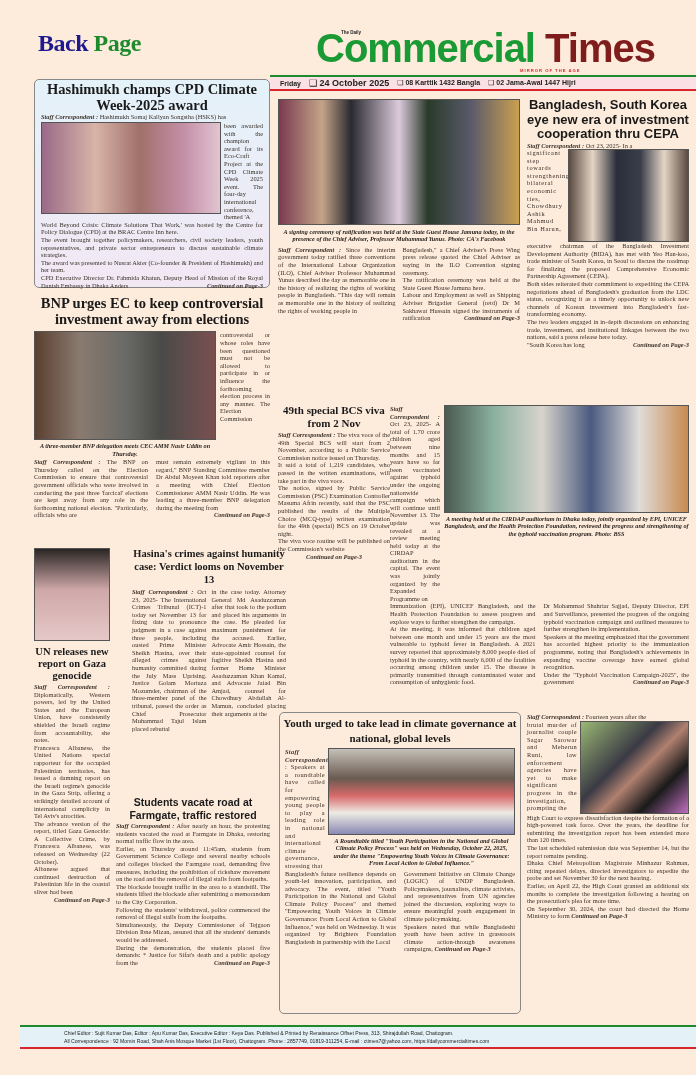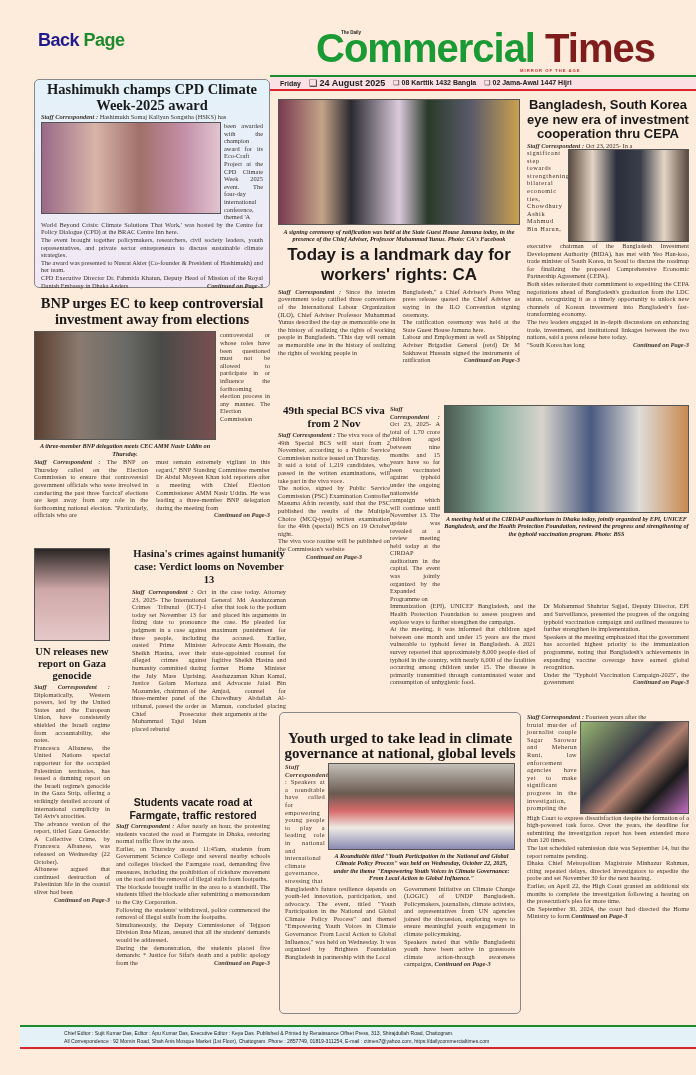--- a/index.html
+++ b/index.html
@@ -4,21 +4,21 @@
 <style>
 *{box-sizing:border-box;margin:0;padding:0}
 html,body{width:696px;height:1075px;background:#fdebdc;overflow:hidden}
 body{position:relative;font-family:"Liberation Serif","DejaVu Serif",serif;color:#2a2520}
 .abs{position:absolute}
 p,.txt{font-size:6.4px;line-height:7.6px;text-align:justify;color:#3a322a}
 .by{font-style:italic;font-weight:bold}
 .cont{font-style:italic;font-weight:bold;float:right}
 .cap{font-style:italic;font-weight:bold;font-size:6.2px;line-height:7.4px;text-align:center;color:#2a2520}
 h2{font-family:"Liberation Serif","DejaVu Serif",serif;font-weight:bold;text-align:center;color:#1a1a1a;line-height:1.12}
-.backpage{left:38px;top:30px;font-family:Liberation Sans, sans-serif;font-weight:bold;font-size:18px;letter-spacing:-0.5px}
+.backpage{left:38px;top:30px;font-family:Liberation Serif, serif;font-weight:bold;font-size:24px;letter-spacing:-0.5px}
 .backpage .b{color:#1f1a8c}.backpage .p{color:#1e8a2e}
 .masthead{left:316px;top:28px;font-family:"Liberation Sans","DejaVu Sans",sans-serif;font-weight:bold;font-size:40px;letter-spacing:-1px;line-height:40px}
 .masthead .c{color:#1a9a34}.masthead .t{color:#7f1d1d}
 .thedaily{left:341px;top:30px;font-family:"Liberation Sans",sans-serif;font-size:4.5px;font-weight:bold;color:#222}
 .mirror{left:520px;top:68px;font-family:"Liberation Sans",sans-serif;font-size:4.2px;font-weight:bold;color:#d8262c;letter-spacing:1px}
 .dateline{left:270px;top:75px;width:426px;height:16px;background:#fbe0e6;border-top:2px solid #1e8a2e;border-bottom:2px solid #d8262c;font-family:"Liberation Sans","DejaVu Sans",sans-serif;font-weight:bold;font-size:7px;color:#222;padding:2px 10px;display:flex;gap:8px;align-items:center}
 .dateline .d{font-size:9px}
 .box1{left:34px;top:79px;width:236px;height:209px;border:1px solid #888;border-radius:5px;background:linear-gradient(180deg,#e4f2fa 0%,#f2e8f4 100%)}
 .box2{left:279px;top:712px;width:242px;height:302px;border:1px solid #888;border-radius:5px;background:#fdebdc}
 .footer{left:20px;top:1025px;width:676px;height:24px;background:#e4f1f7;border-top:2px solid #1e8a2e;border-bottom:2px solid #d8262c;font-family:"Liberation Sans","DejaVu Sans",sans-serif;font-size:5.1px;line-height:8px;color:#222;padding:2px 0 0 44px}
@@ -26,21 +26,21 @@
 </style>
 </head>
 <body>
 
 <div class="abs backpage"><span class="b">Back</span> <span class="p">Page</span></div>
 <div class="abs thedaily">The Daily</div>
 <div class="abs masthead"><span class="c">Commercial</span> <span class="t">Times</span></div>
 <div class="abs mirror">MIRROR OF THE AGE</div>
 <div class="abs dateline">
   <span>Friday</span>
-  <span class="d"><span>❑</span> <span>24 August 2025</span></span>
+  <span class="d"><span>❑</span> <span>24 October 2025</span></span>
   <span><span>❑</span> <span>08 Karttik 1432 Bangla</span></span>
   <span><span>❑</span> <span>02 Jama-Awal 1447 Hijri</span></span>
 </div>
 
 <div class="abs box1">
   <h2 style="font-size:14.5px;margin-top:1px">Hashimukh champs CPD Climate Week-2025 award</h2>
   <div style="padding:0 6px">
     <p><span class="by">Staff Correspondent :</span> <span>Hashimukh Somaj Kallyan Songstha (HSKS) has</span></p>
     <div style="display:flex;gap:3px;margin-top:1px">
       <div class="ph" style="width:180px;height:92px;border:1px solid #555;background:linear-gradient(90deg,#9a6a88,#d8b4a8 30%,#a0706a 55%,#c490a8 80%,#e2c4d0)"></div>
@@ -94,21 +94,20 @@
   <p>Earlier, on Thursday around 11:45am, students from Government Science College and several nearby schools and colleges blocked the Farmgate road, demanding five measures, including the prohibition of rickshaw movement on the road and the removal of illegal stalls from footpaths.</p>
   <p>The blockade brought traffic in the area to a standstill. The students lifted the blockade after submitting a memorandum to the City Corporation.</p>
   <p>Following the students' withdrawal, police commenced the removal of illegal stalls from the footpaths.</p>
   <p>Simultaneously, the Deputy Commissioner of Tejgaon Division Ibne Mizan, assured that all the students' demands would be addressed.</p>
   <p><span>During the demonstration, the students placed five demands: * Justice for Sifat's death and a public apology from the</span> <span class="cont">Continued on Page-3</span></p>
 </div>
 
 <div class="abs" style="left:278px;top:99px;width:242px">
   <div style="height:126px;border:1px solid #555;background:linear-gradient(90deg,#7a3a50,#c4a488 18%,#2a2a30 30%,#dccadc 50%,#2a3a2a 62%,#5a5a6a 80%,#caa050)"></div>
   <div class="cap" style="margin-top:3px">A signing ceremony of ratification was held at the State Guest House Jamuna today, in the presence of the Chief Adviser, Professor Muhammad Yunus. Photo: CA's Facebook</div>
-  <h2 style="font-size:17px;line-height:20px;margin-top:2px;font-family:'Liberation Sans','DejaVu Sans',sans-serif">Today is a landmark day for workers' rights: CA</h2>
   <div style="display:flex;gap:7px;margin-top:3px">
     <p style="flex:1"><span class="by">Staff Correspondent :</span> <span>Since the interim government today ratified three conventions of the International Labour Organization (ILO), Chief Adviser Professor Muhammad Yunus described the day as memorable one in the history of realizing the rights of working people in Bangladesh. "This day will remain as memorable one in the history of realizing the rights of working people in</span></p>
     <div style="flex:1">
       <p>Bangladesh," a Chief Adviser's Press Wing press release quoted the Chief Adviser as saying in the ILO Convention signing ceremony.</p>
       <p>The ratification ceremony was held at the State Guest House Jamuna here.</p>
       <p><span>Labour and Employment as well as Shipping Adviser Brigadier General (retd) Dr M Sakhawat Hussain signed the instruments of ratification</span> <span class="cont">Continued on Page-3</span></p>
     </div>
   </div>
 </div>
 
@@ -149,21 +148,21 @@
     </div>
     <div style="flex:1">
       <p>Dr Mohammad Shahriar Sajjad, Deputy Director, EPI and Surveillance, presented the progress of the ongoing typhoid vaccination campaign and outlined measures to further strengthen its implementation.</p>
       <p>Speakers at the meeting emphasized that the government has accorded highest priority to the immunization programme, noting that Bangladesh's achievements in expanding vaccine coverage have earned global recognition.</p>
       <p><span>Under the "Typhoid Vaccination Campaign-2025", the government</span> <span class="cont">Continued on Page-3</span></p>
     </div>
   </div>
 </div>
 
 <div class="abs box2">
-  <h2 style="font-size:15px;line-height:15px;margin-top:18px">Youth urged to take lead in climate governance at national, global levels</h2>
+  <h2 style="font-size:11px;line-height:15px;margin-top:3px">Youth urged to take lead in climate governance at national, global levels</h2>
   <div style="padding:0 5px;display:flex;gap:3px;margin-top:2px">
     <p style="width:40px;letter-spacing:0.3px"><span class="by">Staff Correspondent</span> <span>: Speakers at a roundtable have called for empowering young people to play a leading role in national and international climate governance, stressing that</span></p>
     <div style="flex:1">
       <div style="height:87px;border:1px solid #555;background:linear-gradient(180deg,#c4c0b8,#6a5a50 35%,#d86a6a 55%,#eeeae4 75%,#8a8ab4)"></div>
       <div class="cap" style="margin-top:2px">A Roundtable titled "Youth Participation in the National and Global Climate Policy Process" was held on Wednesday, October 22, 2025, under the theme "Empowering Youth Voices in Climate Governance: From Local Action to Global Influence."</div>
     </div>
   </div>
   <div style="padding:0 5px;display:flex;gap:8px">
     <p style="flex:1">Bangladesh's future resilience depends on youth-led innovation, participation, and advocacy. The event, titled "Youth Participation in the National and Global Climate Policy Process" and themed "Empowering Youth Voices in Climate Governance: From Local Action to Global Influence," was held on Wednesday. It was organized by Brighters Foundation Bangladesh in partnership with the Local</p>
     <div style="flex:1">

